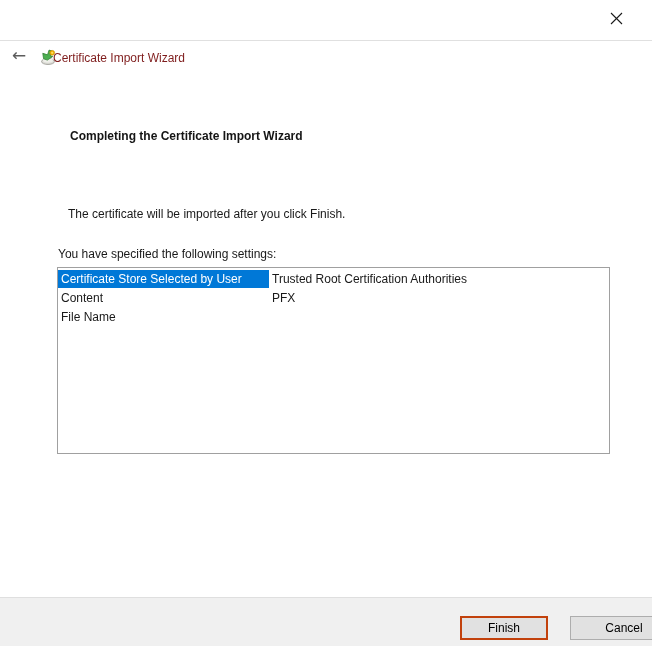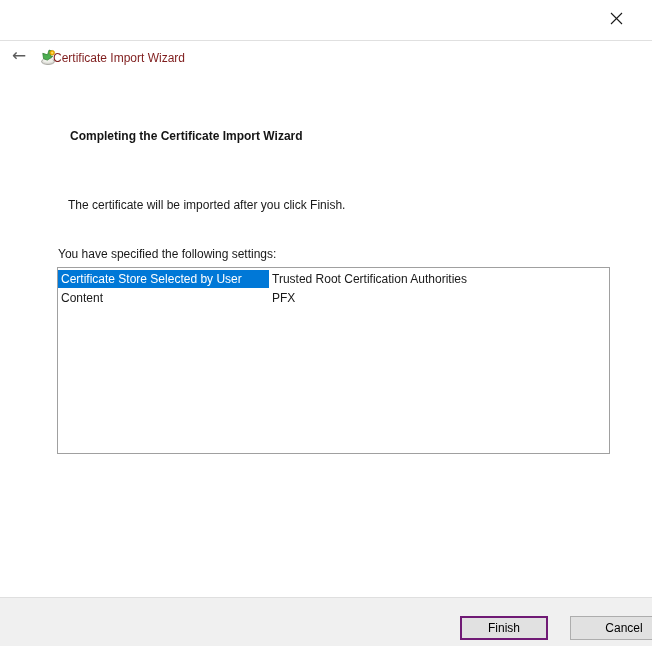--- a/index.html
+++ b/index.html
@@ -23,21 +23,21 @@
     font-size:17px;line-height:20px;color:#5c5c5c;
     font-family:"DejaVu Sans",sans-serif;
   }
   .app-icon{position:absolute;left:40px;top:49px;width:16px;height:16px;}
   .app-title{position:absolute;left:53px;top:51px;font-size:12px;color:#7f1d1d;white-space:nowrap;}
   
   .page-heading{
     position:absolute;left:70px;top:129px;margin:0;
     font-size:12px;font-weight:bold;color:#151515;white-space:nowrap;
   }
-  .description{position:absolute;left:68px;top:198px;margin:0;white-space:nowrap;}
+  .description{position:absolute;left:68px;top:207px;margin:0;white-space:nowrap;}
   .settings-label{position:absolute;left:58px;top:247px;white-space:nowrap;}
   .listbox{
     position:absolute;left:57px;top:267px;width:553px;height:187px;
     box-sizing:border-box;border:1px solid #a0a0a0;background:#ffffff;
     padding-top:2px;overflow:hidden;
   }
   .row{display:flex;height:19px;line-height:18px;}
   .cell{white-space:nowrap;overflow:hidden;}
   .cell.name{width:211px;flex:0 0 211px;box-sizing:border-box;padding-left:3px;height:18px;line-height:18px;}
   .cell.name.selected{background:#0078d7;color:#ffffff;}
@@ -46,21 +46,21 @@
   .footer{
     position:absolute;left:0;top:597px;width:652px;height:49px;
     background:#f0f0f0;border-top:1px solid #dfdfdf;box-sizing:content-box;
   }
   .btn{
     position:absolute;top:18px;height:24px;box-sizing:border-box;
     background:#e1e1e1;border:1px solid #adadad;
     font-family:"Liberation Sans","DejaVu Sans",sans-serif;font-size:12px;color:#000000;
     padding:0;cursor:pointer;
   }
-  .btn.default{border:2px solid #701a75;}
+  .btn.default{border:2px solid #c2410c;}
   .btn.finish{left:460px;width:88px;}
   .btn.cancel{left:570px;width:108px;}
 </style>
 </head>
 <body>
 
 <div>
 
   <div class="titlebar">
     <button class="close-btn" title="Close">
@@ -94,20 +94,21 @@
   <div class="listbox">
       <div class="row">
         <span class="cell name selected">Certificate Store Selected by User</span>
         <span class="cell value">Trusted Root Certification Authorities</span>
       </div>
       <div class="row">
         <span class="cell name">Content</span>
         <span class="cell value">PFX</span>
       </div>
       <div class="row">
+        <span class="cell name">File Name</span>
       </div>
     </div>
 
   <div class="footer">
     <button class="btn default finish">Finish</button>
     <button class="btn cancel">Cancel</button>
   </div>
 
 </div>
 

